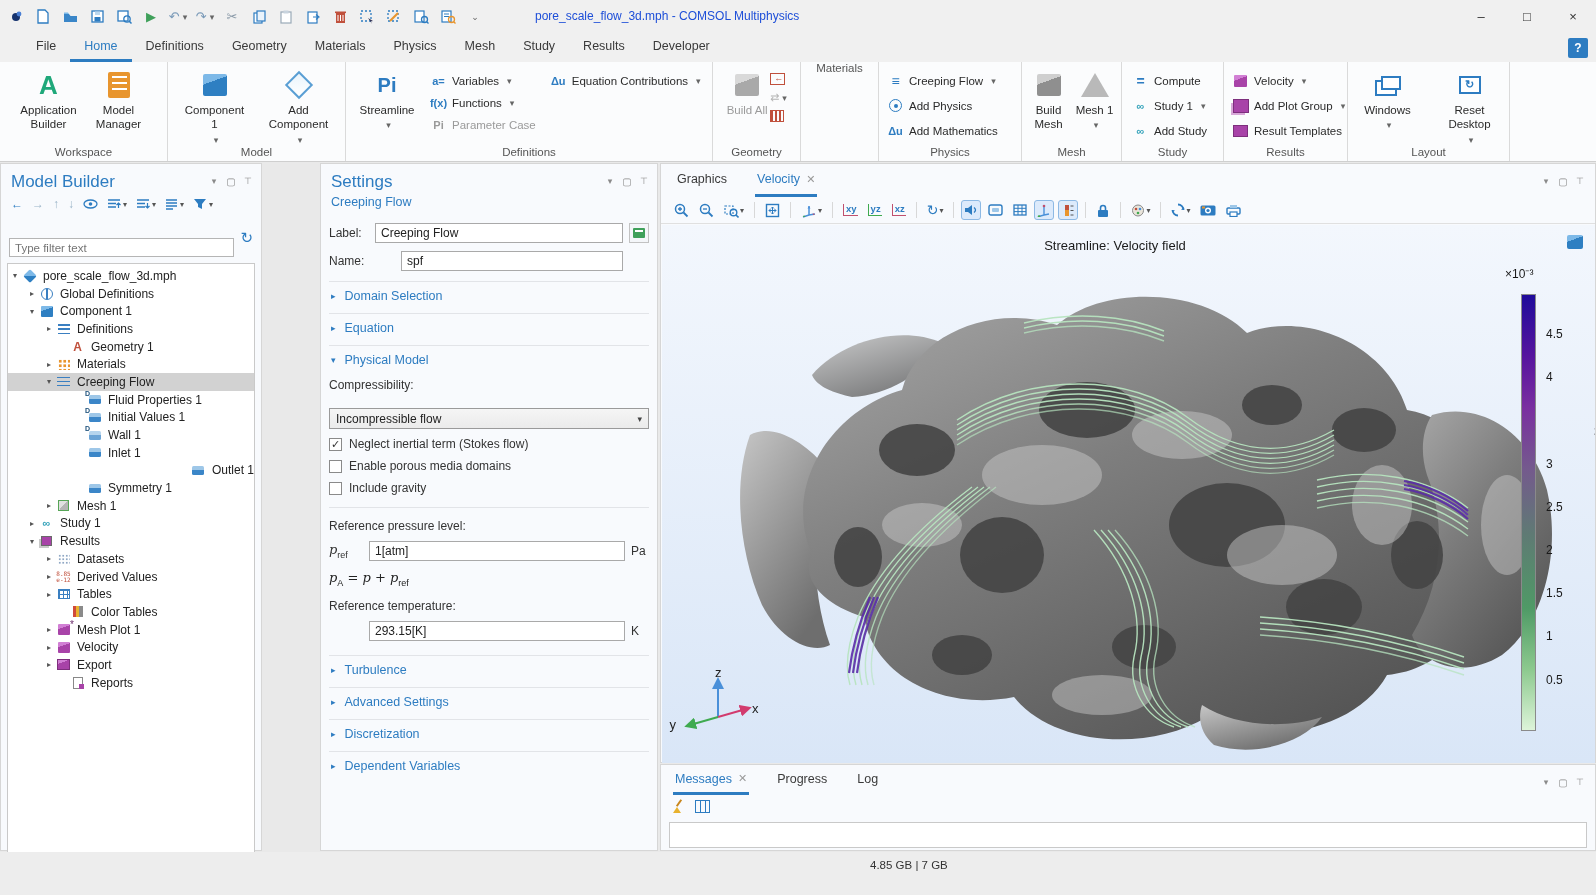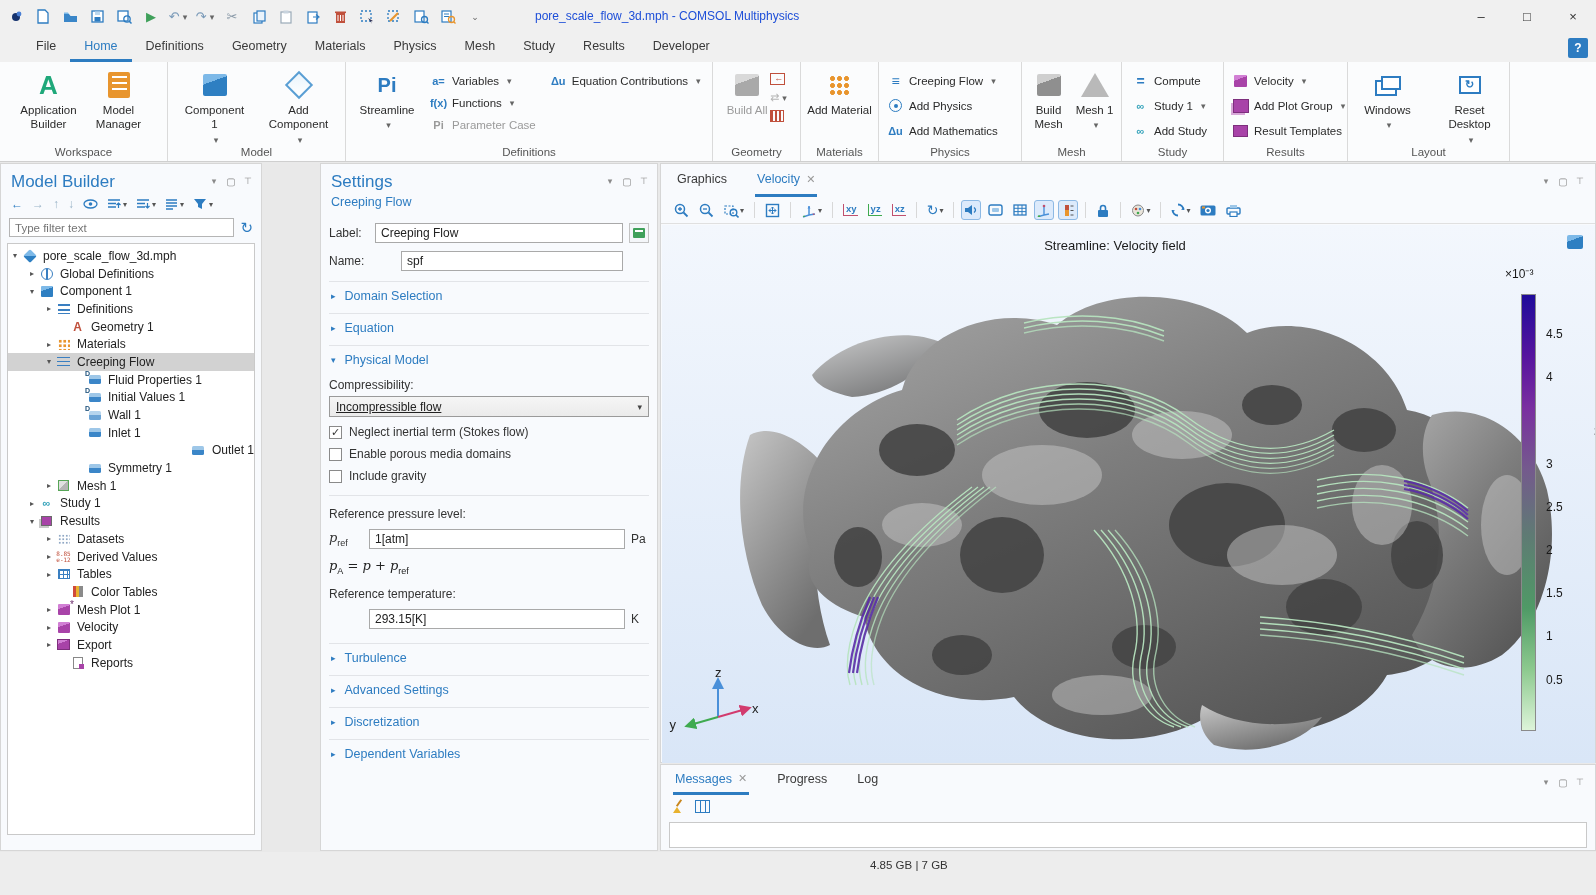--- a/index.html
+++ b/index.html
@@ -61,21 +61,21 @@
   .panel-title { color:#2d7cc1; font-size:17px; }
   .panel-sub { color:#2d7cc1; font-size:12.5px; margin-top:3px; }
   .head-icons { display:flex; gap:7px; color:#8a8a8a; font-size:9px; padding-top:4px; }
   .head-icons span { display:inline-flex; width:10px; justify-content:center; }
 
   
   .mb-toolbar { display:flex; align-items:center; gap:9px; padding:5px 0 4px 10px; color:#2d7cc1; font-size:12px; }
   .mb-toolbar .tt { display:inline-flex; align-items:center; }
   .mb-toolbar .tcar { font-size:8px; color:#555; margin-left:2px; }
   .filter-row { display:flex; align-items:center; gap:6px; padding:3px 8px 4px 8px; }
-  .filter-input { flex:1; height:19px; border:1px solid #b5b5b5; background:#fff; font-size:11.5px; padding:0 5px; color:#333; font-family:"Liberation Sans",sans-serif; }
+  .filter-input { flex:1; height:19px; border:1px solid #b5b5b5; background:#fff; font-size:11.5px; padding:0 5px; color:#333; font-family:"Liberation Sans",sans-serif;margin-top:20px; }
   .tree-box { margin:2px 6px 0 6px; background:#fff; border:1px solid #c9c9c9; height:592px; overflow:hidden; padding-top:3px; }
   .trow { display:flex; align-items:center; height:17.7px; white-space:nowrap; font-size:12px; color:#222; }
   .trow.sel { background:#d2d2d2; }
   .texp { width:14px; text-align:center; color:#555; font-size:8px; flex:none; }
   .tico { width:15px; height:14px; margin-right:6px; flex:none; position:relative; display:inline-flex; align-items:center; justify-content:center; }
 
   .t-mph { background:linear-gradient(135deg,#7db9e8 0 50%,#2e7fc2 50%); transform:rotate(45deg) scale(.8); border-radius:2px; width:12px; height:12px; }
   .t-globe { width:12px; height:12px; border:1.5px solid #3a7fc1; border-radius:50%; background:linear-gradient(90deg,transparent 0 4px,#3a7fc1 4px 5.5px,transparent 5.5px); }
   .t-cube { width:12px; height:11px; background:linear-gradient(160deg,#7db9e8 0 35%,#2e7fc2 35%); border-radius:1px; }
   .t-bars { width:12px; height:10px; background:repeating-linear-gradient(#3a7fc1 0 2px,transparent 2px 4.5px); }
@@ -345,28 +345,20 @@
       <div class="smallcol" style="gap:6px;padding-top:5px;">
         <span class="geo-imp"></span>
         <span class="caret" style="color:#b5b5b5;font-size:11px;">⇄</span>
         <span class="geo-grid"></span>
       </div>
     </div>
     <div class="rgroup-label">Geometry</div>
   </div>
 
   <div class="rgroup" style="width:78px;">
-    <div class="rgroup-content">
-      <div class="bigbtn">
-        <span class="bicon">
-            <span class="dots-orange"></span>
-          </span>
-        <span>Add Material</span>
-      </div>
-    </div>
     <div class="rgroup-label">Materials</div>
   </div>
 
   <div class="rgroup" style="width:143px;">
     <div class="rgroup-content" style="justify-content:flex-start;padding-left:8px;">
       <div class="smallcol" style="gap:6px;">
         <div class="smallrow caret">
             <span class="sicon glyph-blue" style="font-size:14px;">≡</span>
             <span>Creeping Flow</span>
           </div>
@@ -724,21 +716,21 @@
     <div class="sec">
         <span class="chev">▸</span>
         <span>Equation</span>
       </div>
     <div class="sec">
         <span class="chev">▾</span>
         <span>Physical Model</span>
       </div>
 
     <div class="slabel">Compressibility:</div>
-    <div class="select" style="margin-top:4px;text-decoration:underline;">
+    <div class="select" style="margin-top:16px;">
         <span>Incompressible flow</span>
       </div>
 
     <div class="cbrow">
         <span class="cbox">✓</span>
         <span>Neglect inertial term (Stokes flow)</span>
       </div>
     <div class="cbrow">
         <span class="cbox"></span>
         <span>Enable porous media domains</span>

